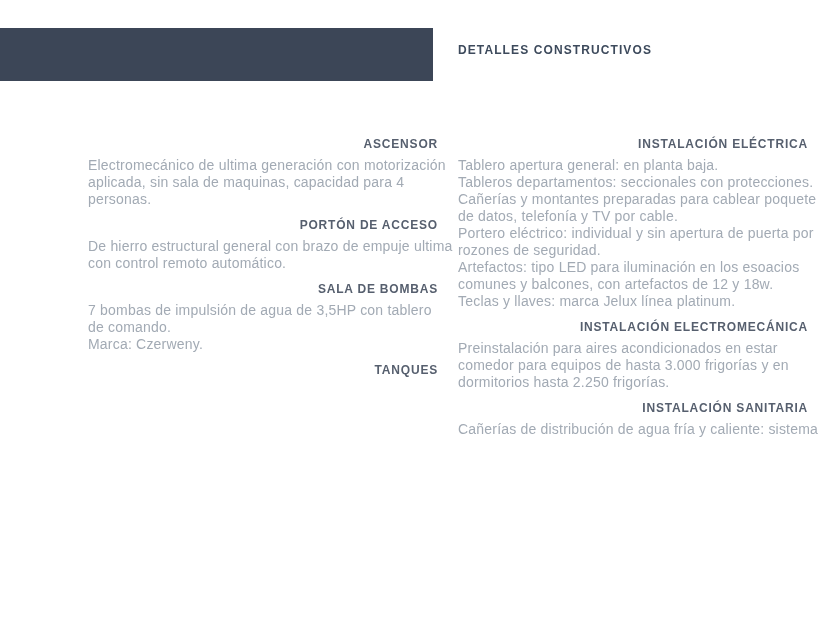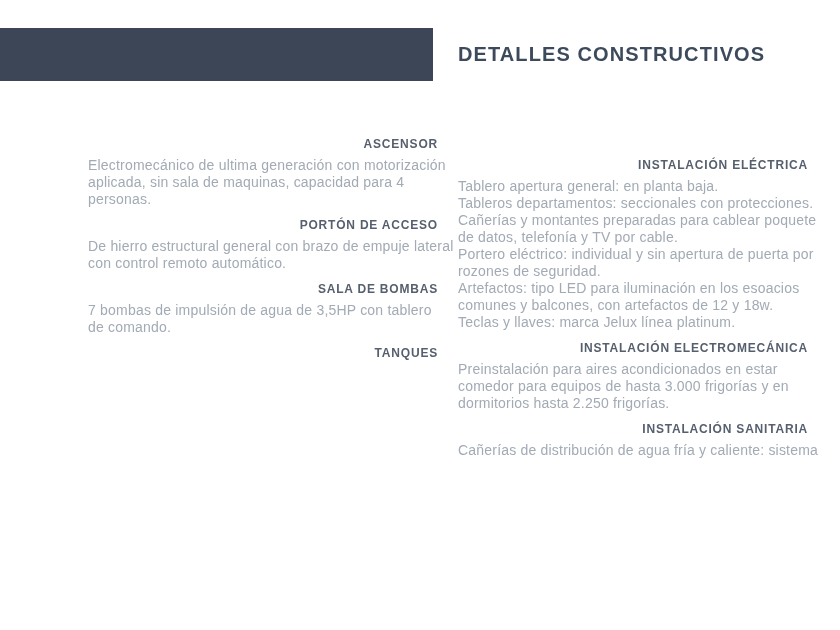--- a/index.html
+++ b/index.html
@@ -16,33 +16,33 @@
     left: 0;
     top: 28px;
     width: 433px;
     height: 53px;
     background: var(--accent, #3c4657);
   }
   .page-title {
     position: absolute;
     left: 458px;
     top: 43px;
-    font-size: 20px;
+    font-size: 12px;
     font-weight: 700;
     letter-spacing: 1.1px;
     color: var(--title, #3d4a5c);
     white-space: nowrap;
   }
   .col {
     position: absolute;
     top: 136px;
     width: 350px;
   }
   .col-left  { left: 88px; }
-  .col-right { left: 458px; margin-top: 21px; }
+  .col-right { left: 458px; }
   .section { margin-bottom: 9px; }
   .section-heading {
     font-size: 12px;
     font-weight: 700;
     letter-spacing: 0.8px;
     line-height: 17px;
     color: var(--heading, #565f6e);
     margin-bottom: 4px;
     text-align: right;
   }
@@ -73,34 +73,35 @@
           <div class="text-line">aplicada, sin sala de maquinas, capacidad para 4</div>
 
           <div class="text-line">personas.</div>
         </div>
     </div>
 
     <div class="section">
       <div class="section-heading">PORTÓN DE ACCESO</div>
       <div class="section-body">
 
-          <div class="text-line">De hierro estructural general con brazo de empuje lateral</div>
+          <div class="text-line">De hierro estructural general con brazo de empuje ultima</div>
 
           <div class="text-line">con control remoto automático.</div>
         </div>
     </div>
 
     <div class="section">
       <div class="section-heading">SALA DE BOMBAS</div>
       <div class="section-body">
 
           <div class="text-line">7 bombas de impulsión de agua de 3,5HP con tablero</div>
 
           <div class="text-line">de comando.</div>
 
+          <div class="text-line">Marca: Czerweny.</div>
         </div>
     </div>
 
     <div class="section">
       <div class="section-heading">TANQUES</div>
     </div>
   </div>
 
 <div class="col col-right">
 

